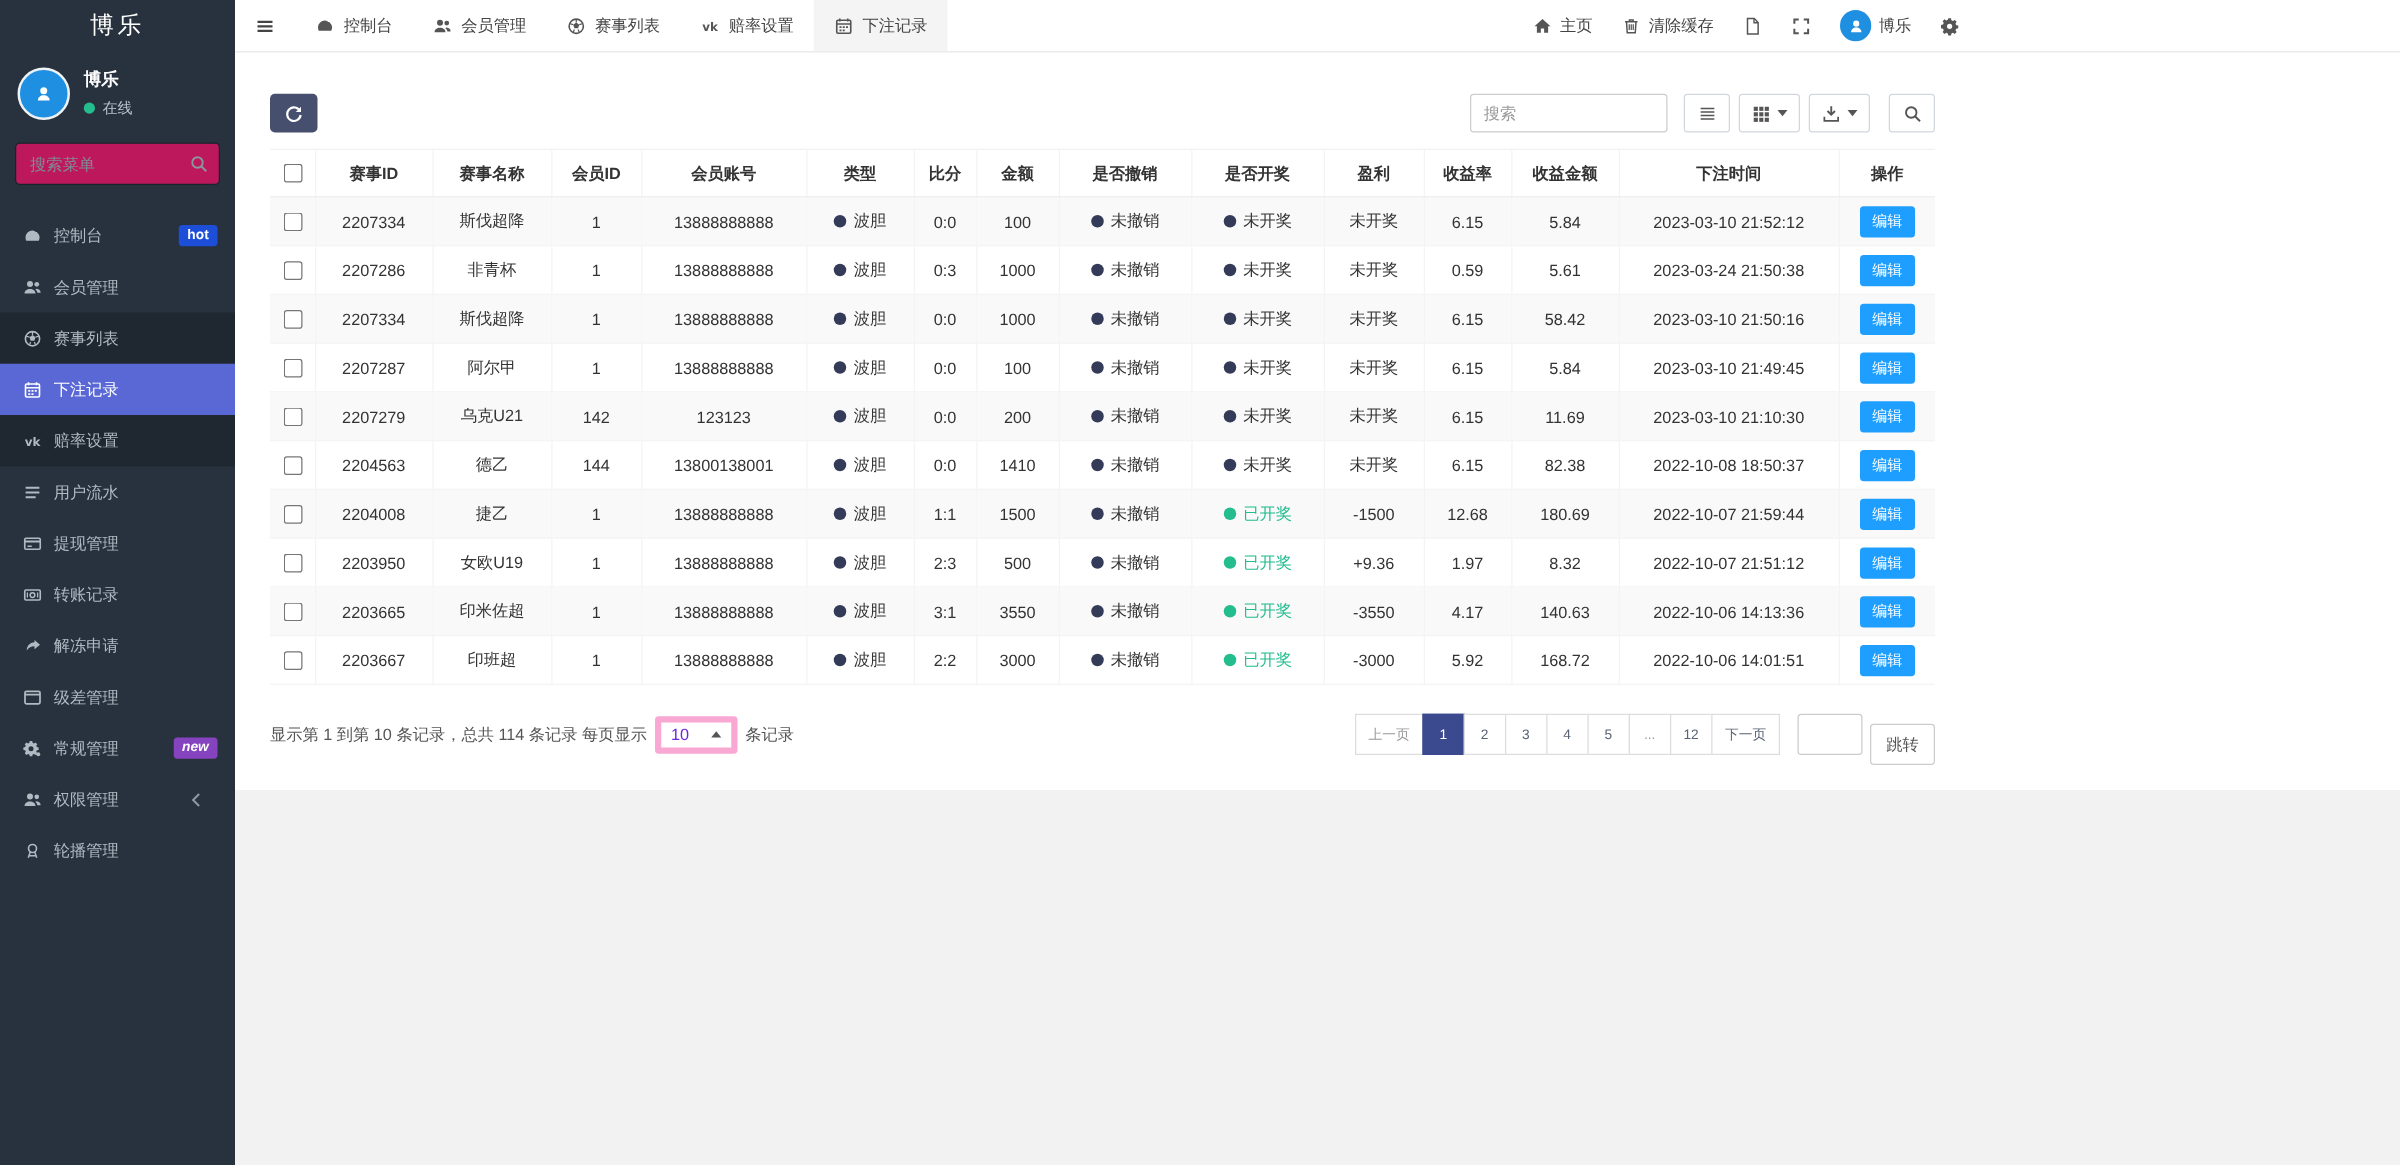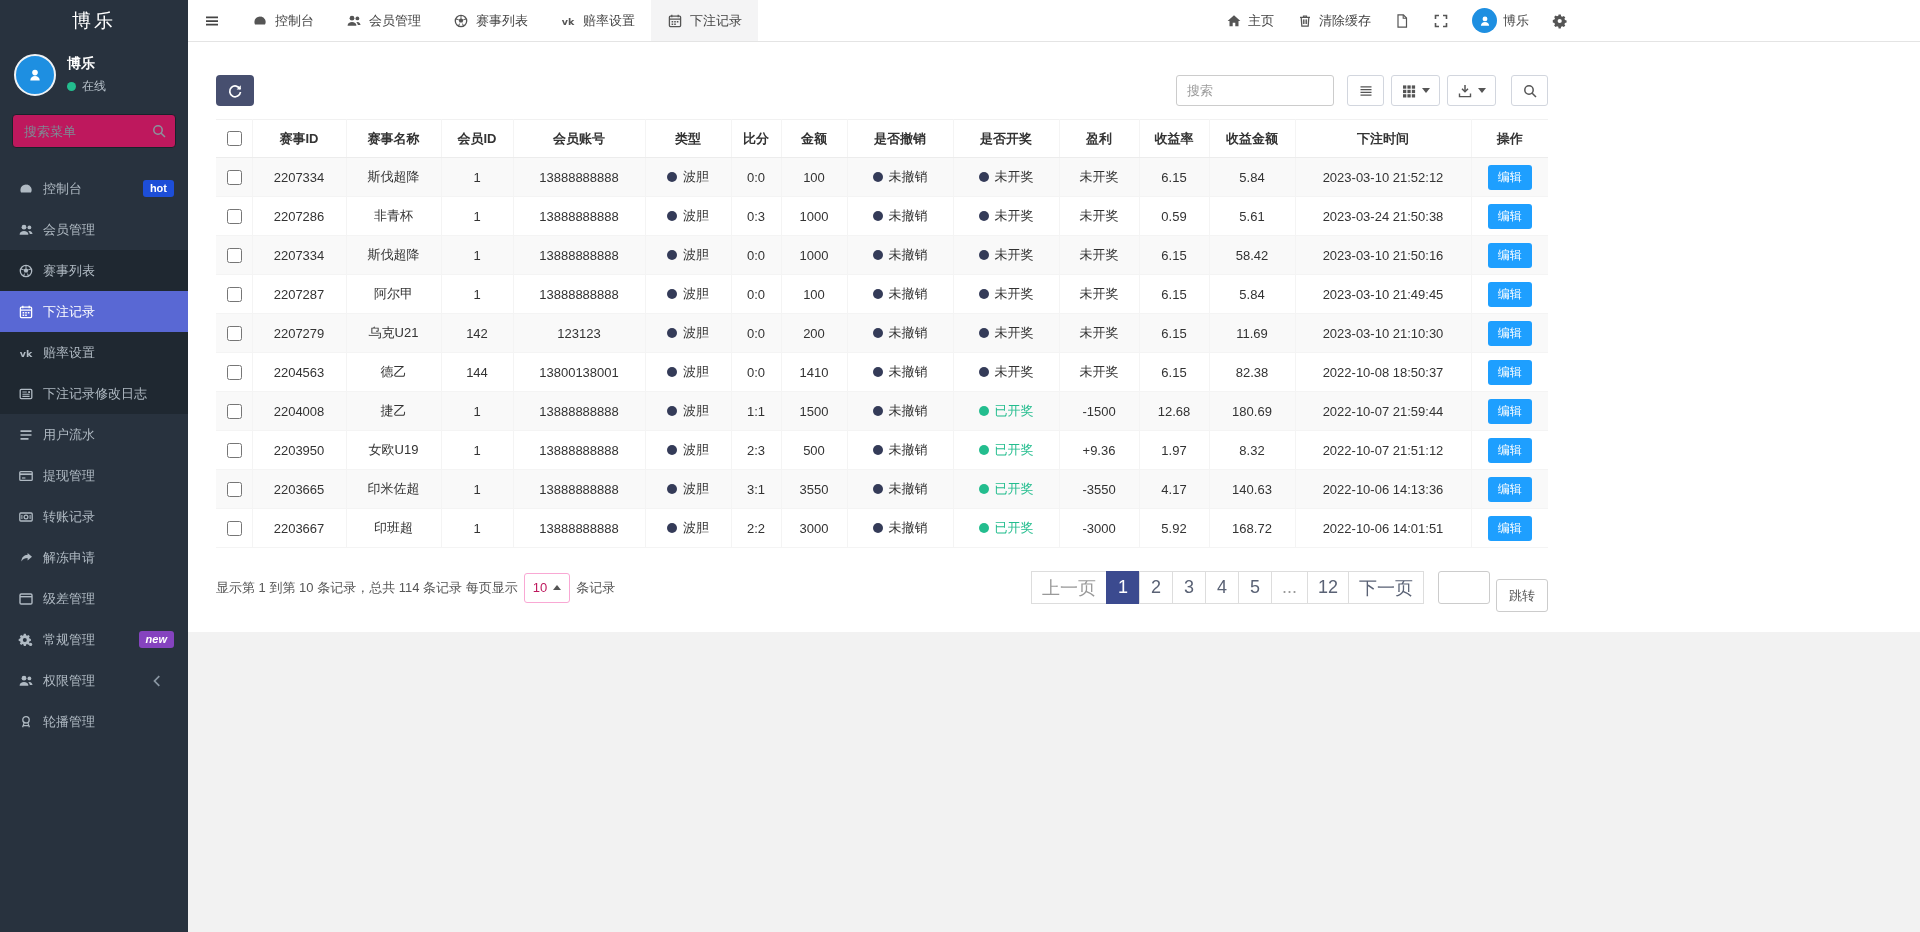--- a/index.html
+++ b/index.html
@@ -85,25 +85,25 @@
   .st { display:inline-flex; align-items:center; gap:6px; }
   .st .dot { width:10px; height:10px; border-radius:50%; background:var(--dot-dark,#343b58); display:inline-block; }
   .st.green { color:var(--green,#23bd8e); }
   .st.green .dot { background:var(--green,#23bd8e); }
   .btn-edit { background:var(--blue,#1e9fff); color:#fff; border:none; border-radius:3px;
     font-size:12px; padding:4px 10px; cursor:pointer; }
 
   
   .pagerow { display:flex; align-items:center; margin-top:15px; font-size:13px; color:#555; }
   .summary { display:flex; align-items:center; gap:6px; }
-  .pgsize { height:30px; min-width:46px; border:1px solid #f9a8d4; border-radius:3px; background:#fff;
-    display:inline-flex; align-items:center; justify-content:center; gap:6px; padding:0 8px; cursor:pointer; color:#be185d; }
+  .pgsize { height:30px; min-width:46px; border:5px solid #f9a8d4; border-radius:3px; background:#fff;
+    display:inline-flex; align-items:center; justify-content:center; gap:18px; padding:0 8px; cursor:pointer; color:#6d28d9; }
   .pager { margin-left:auto; display:flex; align-items:center; }
   .pg { min-width:34px; height:33px; border:1px solid #ddd; background:#fff; color:#5a6275;
-    font-size:18px; display:inline-flex; align-items:center; justify-content:center; padding:0 10px;
+    font-size:11px; display:inline-flex; align-items:center; justify-content:center; padding:0 10px;
     margin-left:-1px; cursor:pointer; }
   .pg.first { margin-left:0; }
   .pg.active { background:var(--page-active,#3b4a8f); border-color:var(--page-active,#3b4a8f); color:#fff; }
   .pg.dim { color:#999; }
   .jump-input { width:52px; height:33px; border:1px solid #ccc; border-radius:3px; margin-left:14px; outline:none; padding:0 6px; }
   .btn-jump { height:33px; border:1px solid #ccc; border-radius:3px; background:#fff; color:#555;
     font-size:13px; padding:0 12px; margin-left:6px; cursor:pointer;margin-top:16px; }
 </style>
 </head>
 <body>
@@ -181,30 +181,20 @@
           </span>
           <span class="lbl">下注记录</span>
         </div>
         <div class="side-item sub">
           <span class="ico">
             <svg viewBox="0 0 16 16">
               <text x="8" y="11.6" text-anchor="middle" font-size="9.5" font-weight="bold" fill="currentColor" font-family="DejaVu Sans, sans-serif">vk</text>
             </svg>
           </span>
           <span class="lbl">赔率设置</span>
-        </div>
-        <div class="side-item sub">
-          <span class="ico">
-            <svg viewBox="0 0 16 16">
-              <rect x="2.2" y="3.4" width="11.6" height="9.2" rx="1" fill="none" stroke="currentColor" stroke-width="1.3"></rect>
-              <path d="M4.4 6h4.4M4.4 8.2h7.2M4.4 10.4h7.2" stroke="currentColor" stroke-width="1.1"></path>
-              <rect x="10.2" y="5.2" width="1.8" height="1.8" fill="currentColor"></rect>
-            </svg>
-          </span>
-          <span class="lbl">下注记录修改日志</span>
         </div>
         <div class="side-item">
           <span class="ico">
             <svg viewBox="0 0 16 16">
               <path d="M2.5 4.2h11M2.5 8h11M2.5 11.8h8" stroke="currentColor" stroke-width="1.7"></path>
             </svg>
           </span>
           <span class="lbl">用户流水</span>
         </div>
         <div class="side-item">

